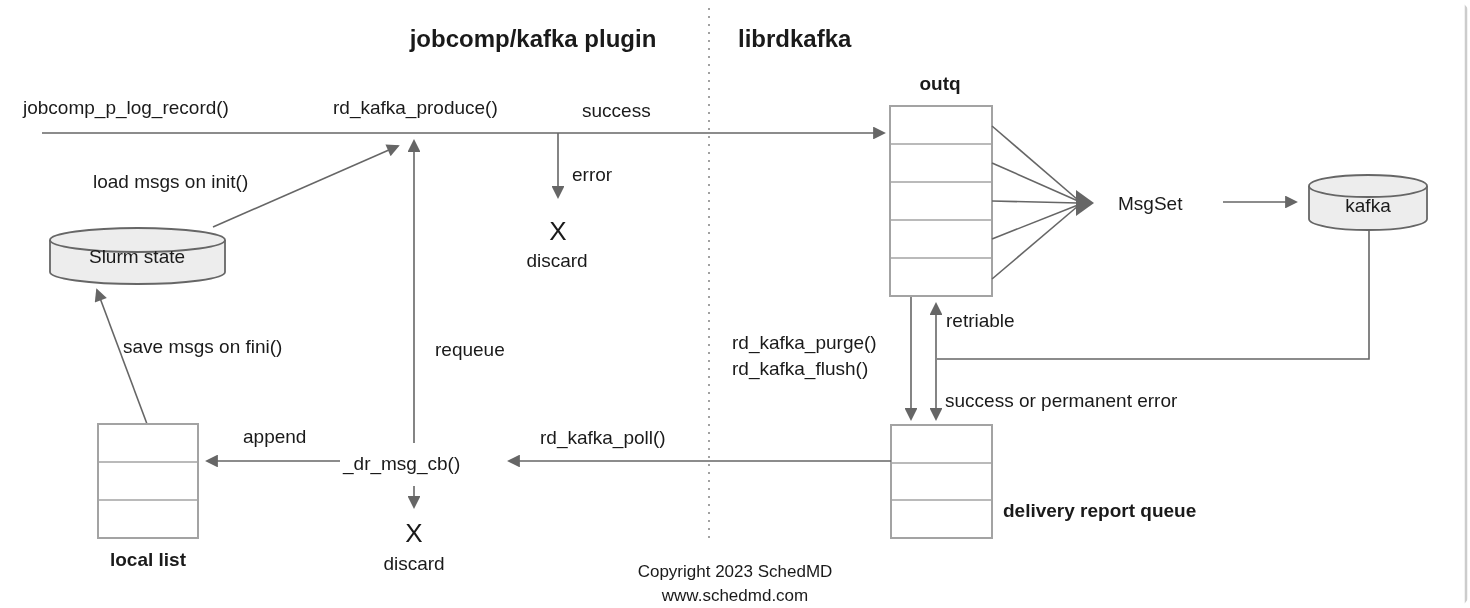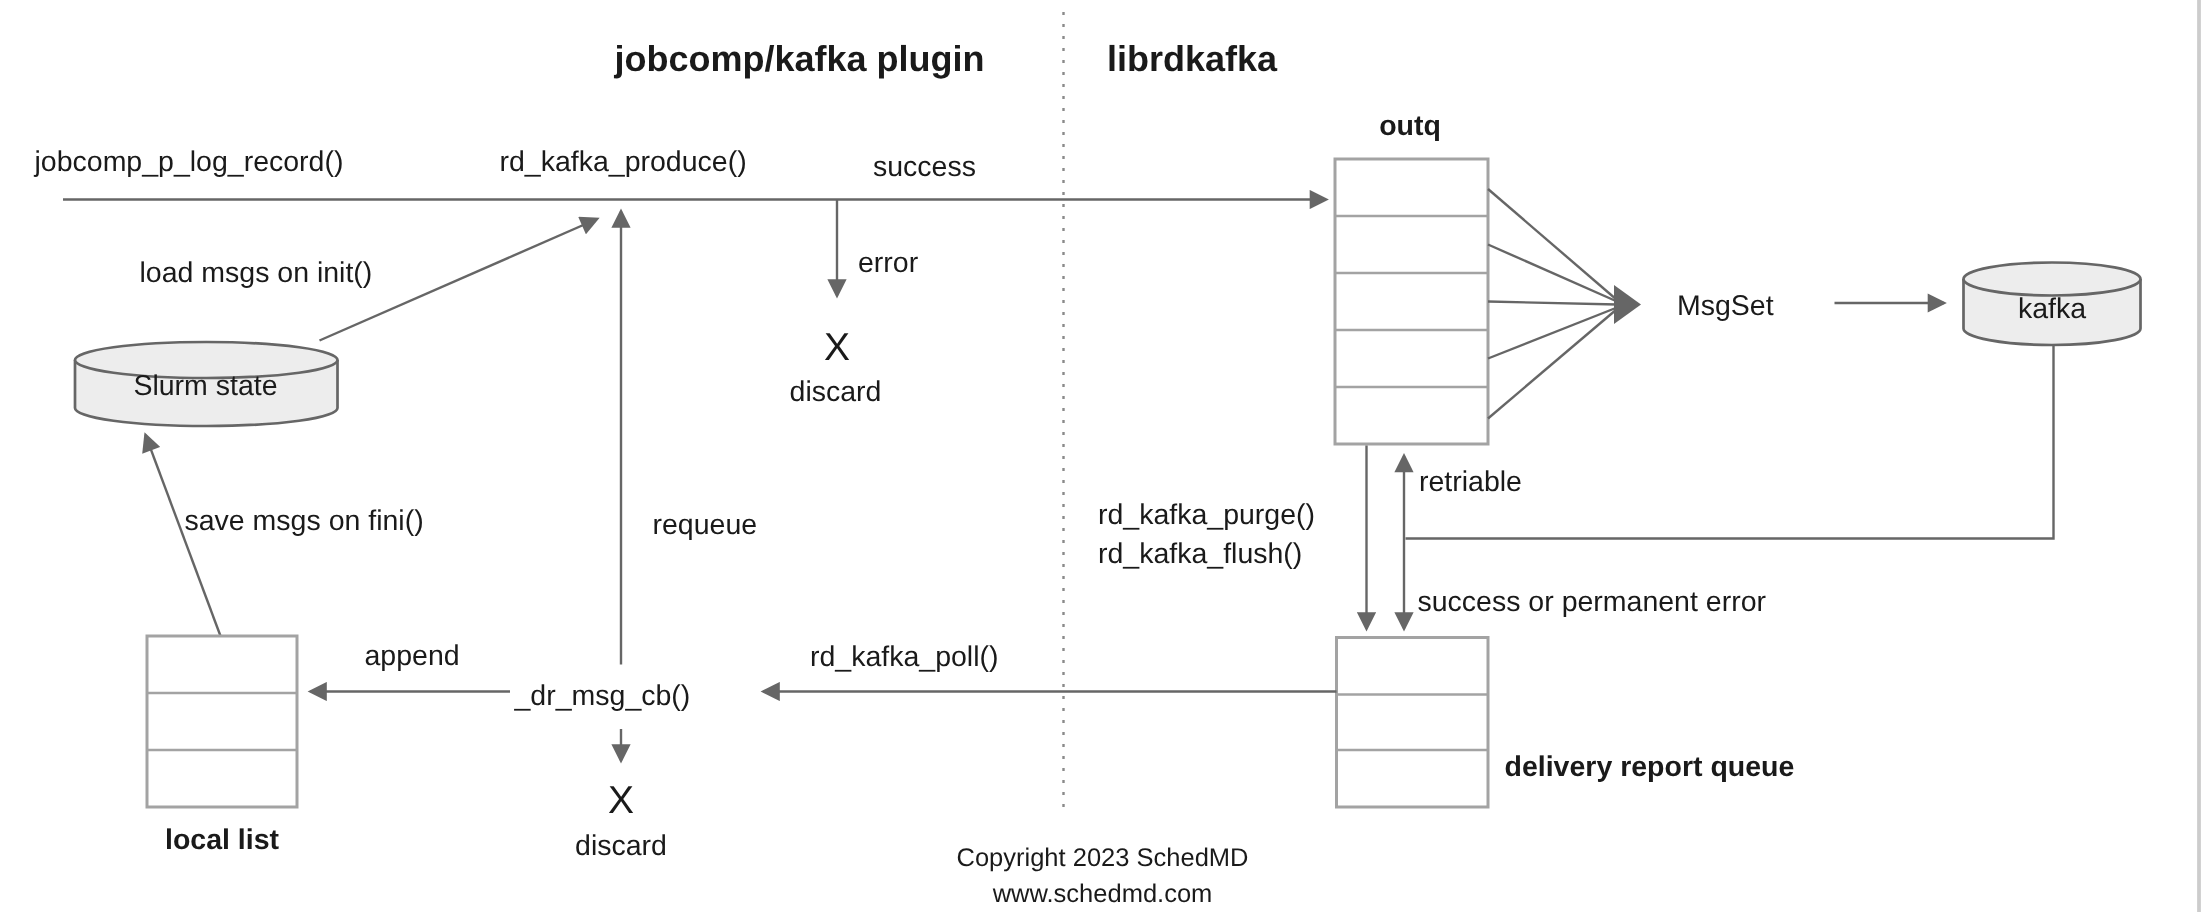--- a/index.html
+++ b/index.html
@@ -1,17 +1,17 @@
 <!DOCTYPE html>
 <html><head>
 <meta charset="utf-8">
 <style>
   html,body{margin:0;padding:0;background:#ffffff;}
   .stage{position:relative;width:1470px;height:608px;background:#ffffff;overflow:hidden;
-         font-family:"Liberation Sans",sans-serif;}
+         font-family:"Liberation Sans",sans-serif;border-radius:17px;}
   svg text{font-family:"Liberation Sans",sans-serif;fill:#1a1a1a;}
   .lbl{font-size:19px;}
   .lbl-bold{font-size:19px;font-weight:bold;}
   .title{font-size:24px;font-weight:bold;}
   .xmark{font-size:26px;}
   .footer-text{font-size:17px;}
   .edge{stroke:#666666;stroke-width:1.6;fill:none;}
   .tbl{fill:#ffffff;stroke:#a3a3a3;stroke-width:2;}
   .tbl-line{stroke:#a3a3a3;stroke-width:1.6;}
   .cyl{fill:#ededed;stroke:#666666;stroke-width:1.8;}

